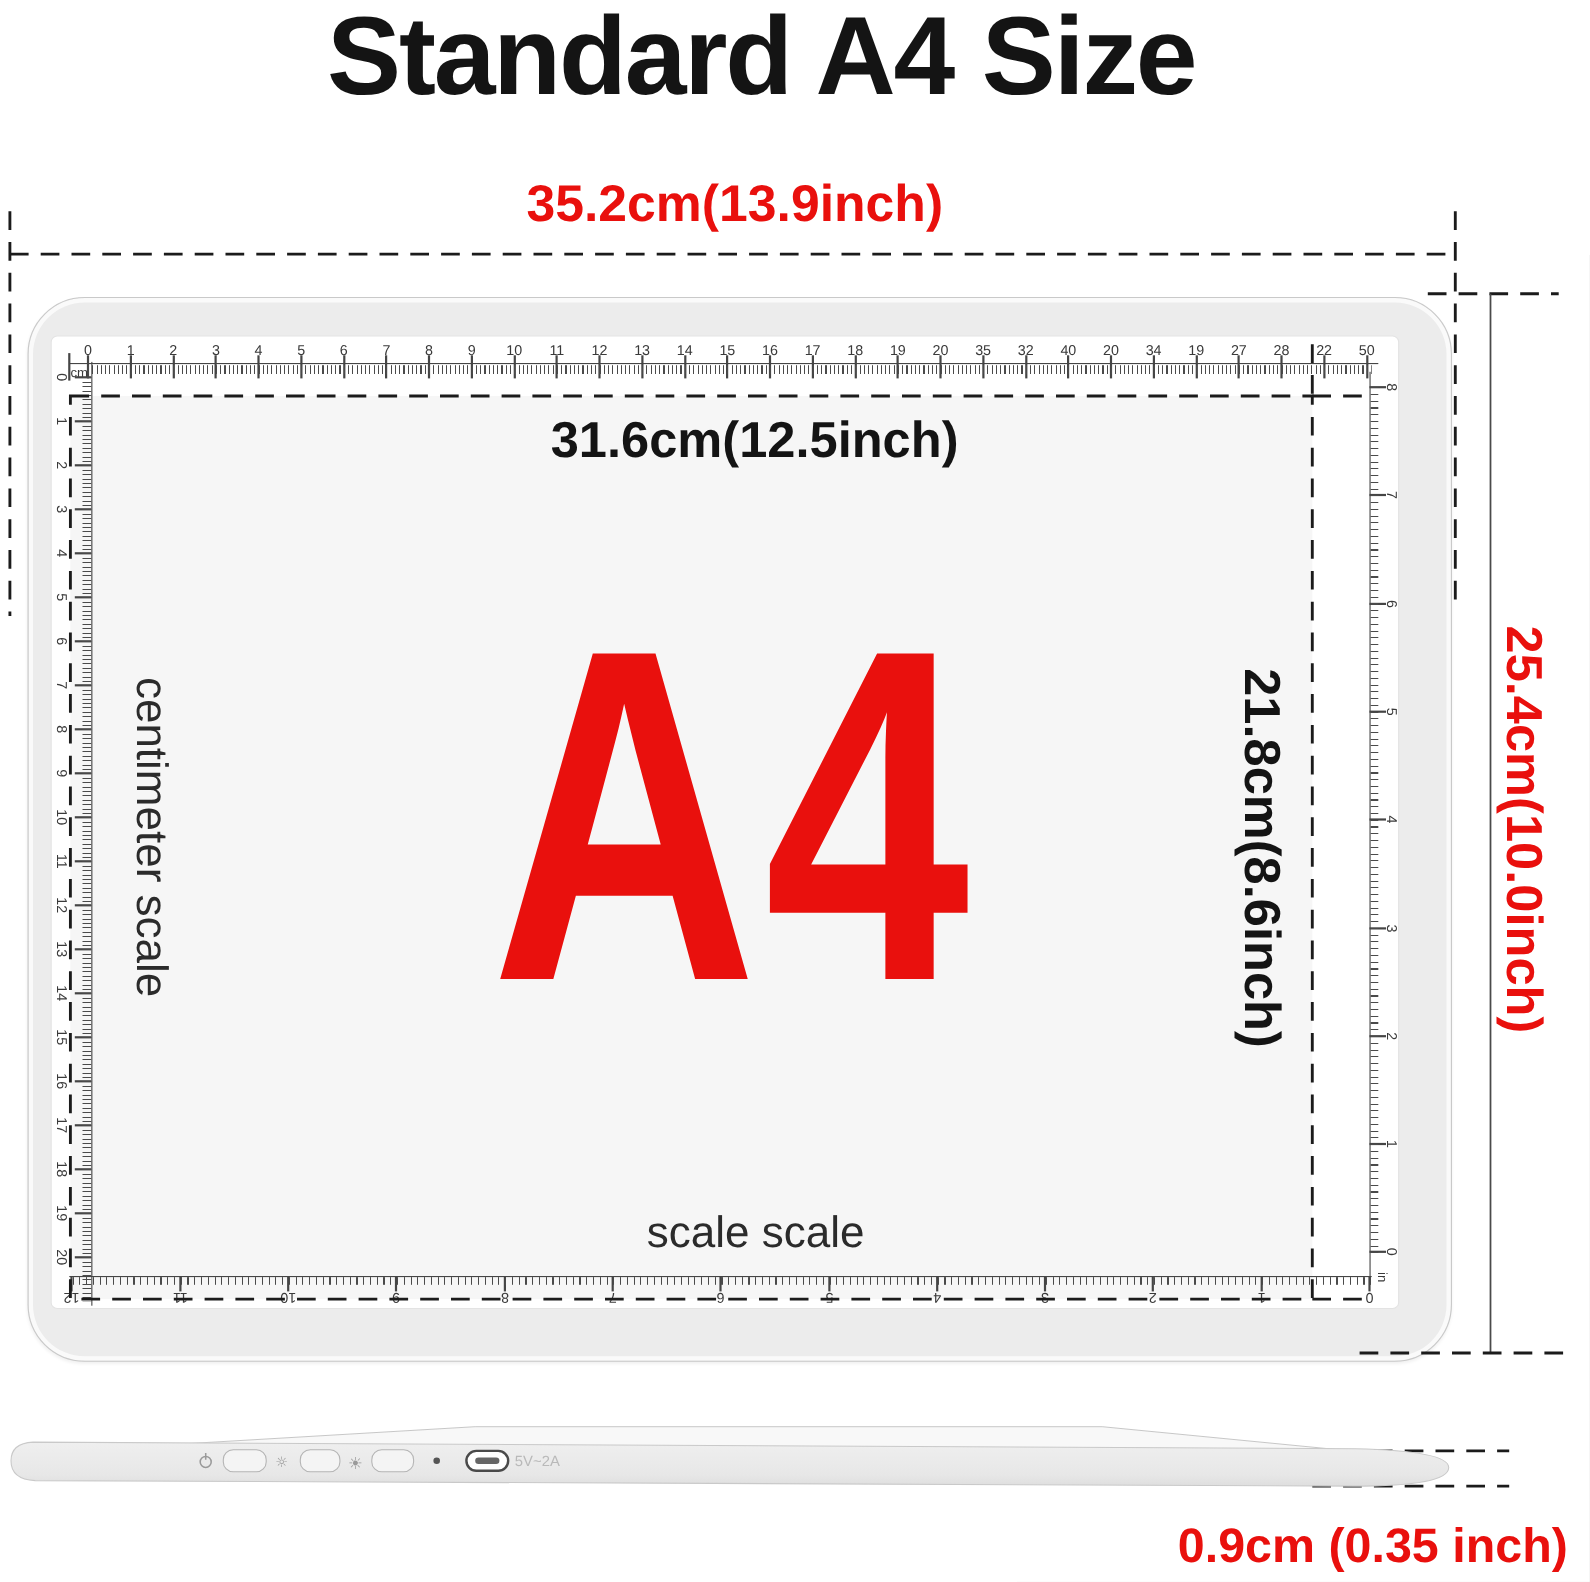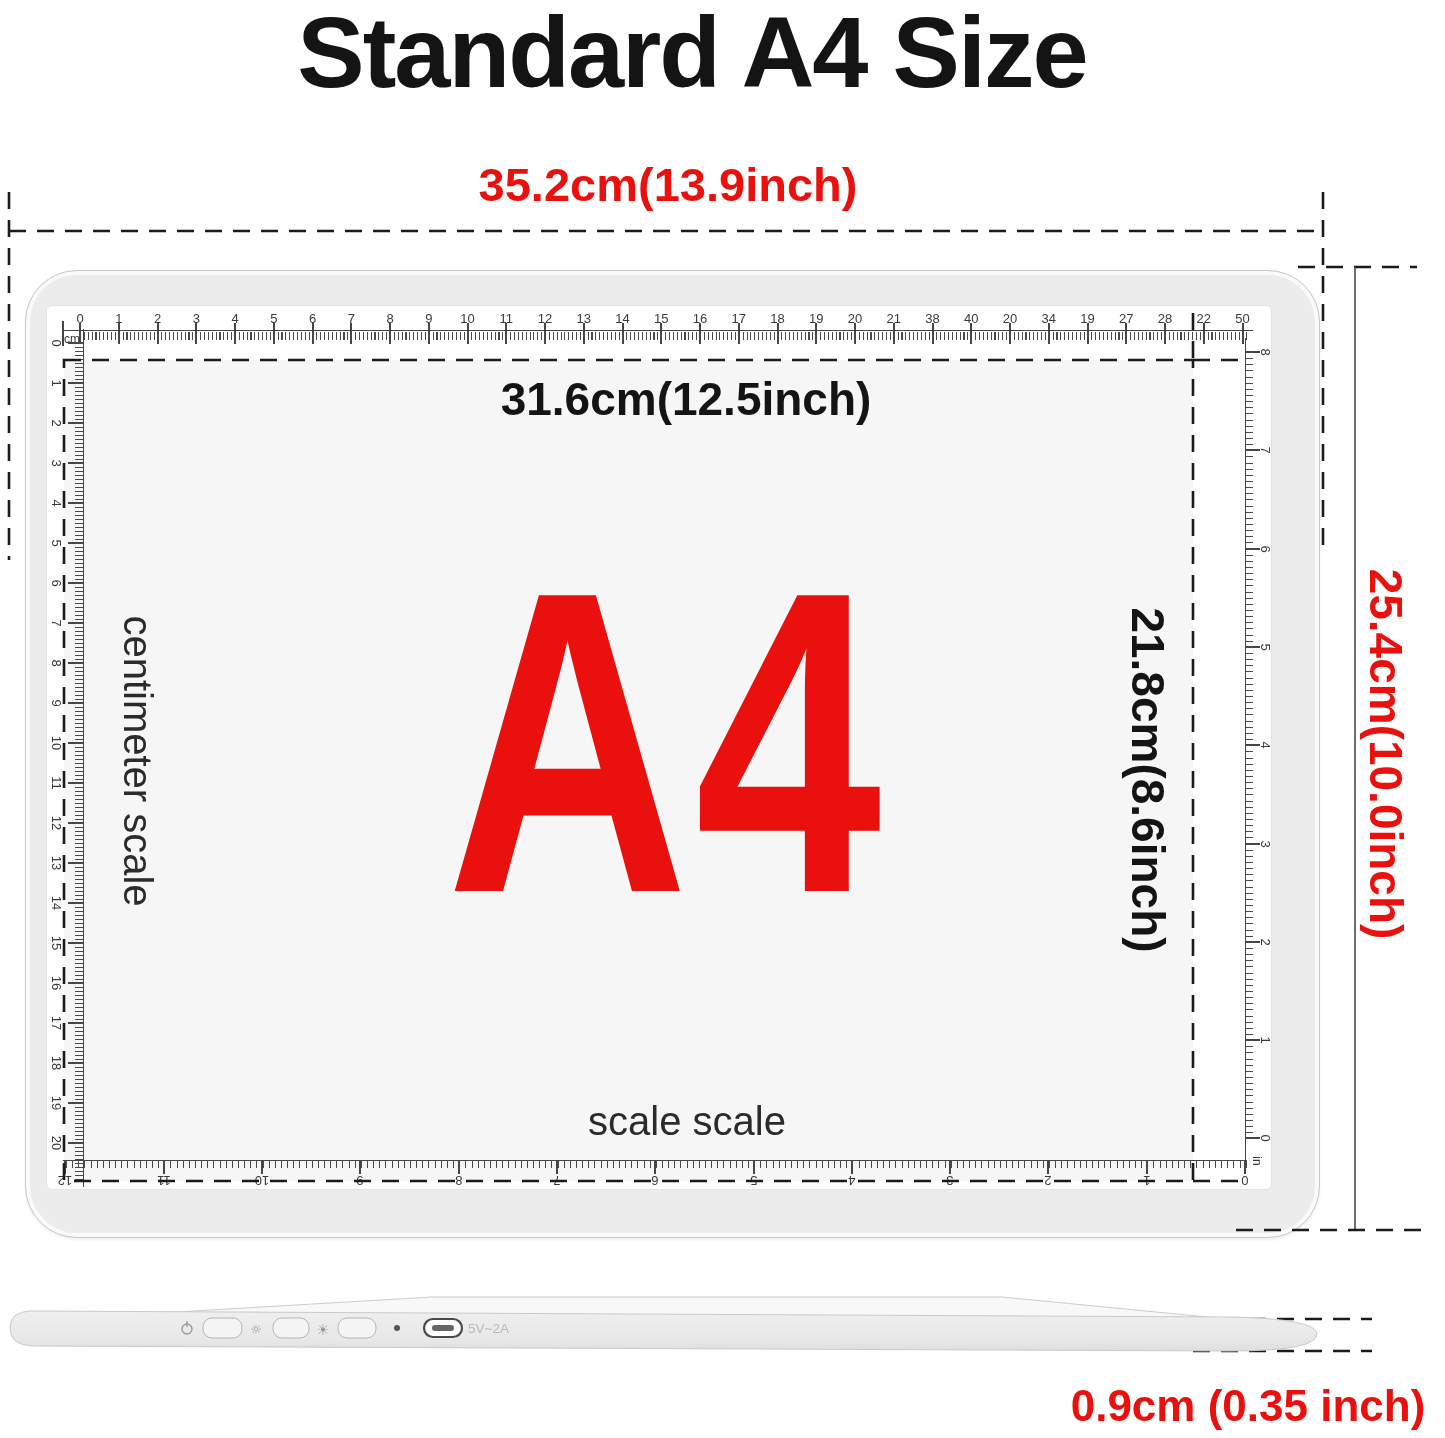--- a/index.html
+++ b/index.html
@@ -113,23 +113,23 @@
     <div class="rnum" style="left: 700px; top: 318px;">16</div>
     <div class="rtick" style="left: 699px; top: 323px; width: 2px; height: 21px;"></div>
     <div class="rnum" style="left: 738.75px; top: 318px;">17</div>
     <div class="rtick" style="left: 737.75px; top: 323px; width: 2px; height: 21px;"></div>
     <div class="rnum" style="left: 777.5px; top: 318px;">18</div>
     <div class="rtick" style="left: 776.5px; top: 323px; width: 2px; height: 21px;"></div>
     <div class="rnum" style="left: 816.25px; top: 318px;">19</div>
     <div class="rtick" style="left: 815.25px; top: 323px; width: 2px; height: 21px;"></div>
     <div class="rnum" style="left: 855px; top: 318px;">20</div>
     <div class="rtick" style="left: 854px; top: 323px; width: 2px; height: 21px;"></div>
-    <div class="rnum" style="left: 893.75px; top: 318px;">21</div>
+    <div class="rnum" style="left: 893.75px; top: 318px;">35</div>
     <div class="rtick" style="left: 892.75px; top: 323px; width: 2px; height: 21px;"></div>
-    <div class="rnum" style="left: 932.5px; top: 318px;">38</div>
+    <div class="rnum" style="left: 932.5px; top: 318px;">32</div>
     <div class="rtick" style="left: 931.5px; top: 323px; width: 2px; height: 21px;"></div>
     <div class="rnum" style="left: 971.25px; top: 318px;">40</div>
     <div class="rtick" style="left: 970.25px; top: 323px; width: 2px; height: 21px;"></div>
     <div class="rnum" style="left: 1010px; top: 318px;">20</div>
     <div class="rtick" style="left: 1009px; top: 323px; width: 2px; height: 21px;"></div>
     <div class="rnum" style="left: 1048.75px; top: 318px;">34</div>
     <div class="rtick" style="left: 1047.75px; top: 323px; width: 2px; height: 21px;"></div>
     <div class="rnum" style="left: 1087.5px; top: 318px;">19</div>
     <div class="rtick" style="left: 1086.5px; top: 323px; width: 2px; height: 21px;"></div>
     <div class="rnum" style="left: 1126.25px; top: 318px;">27</div>

